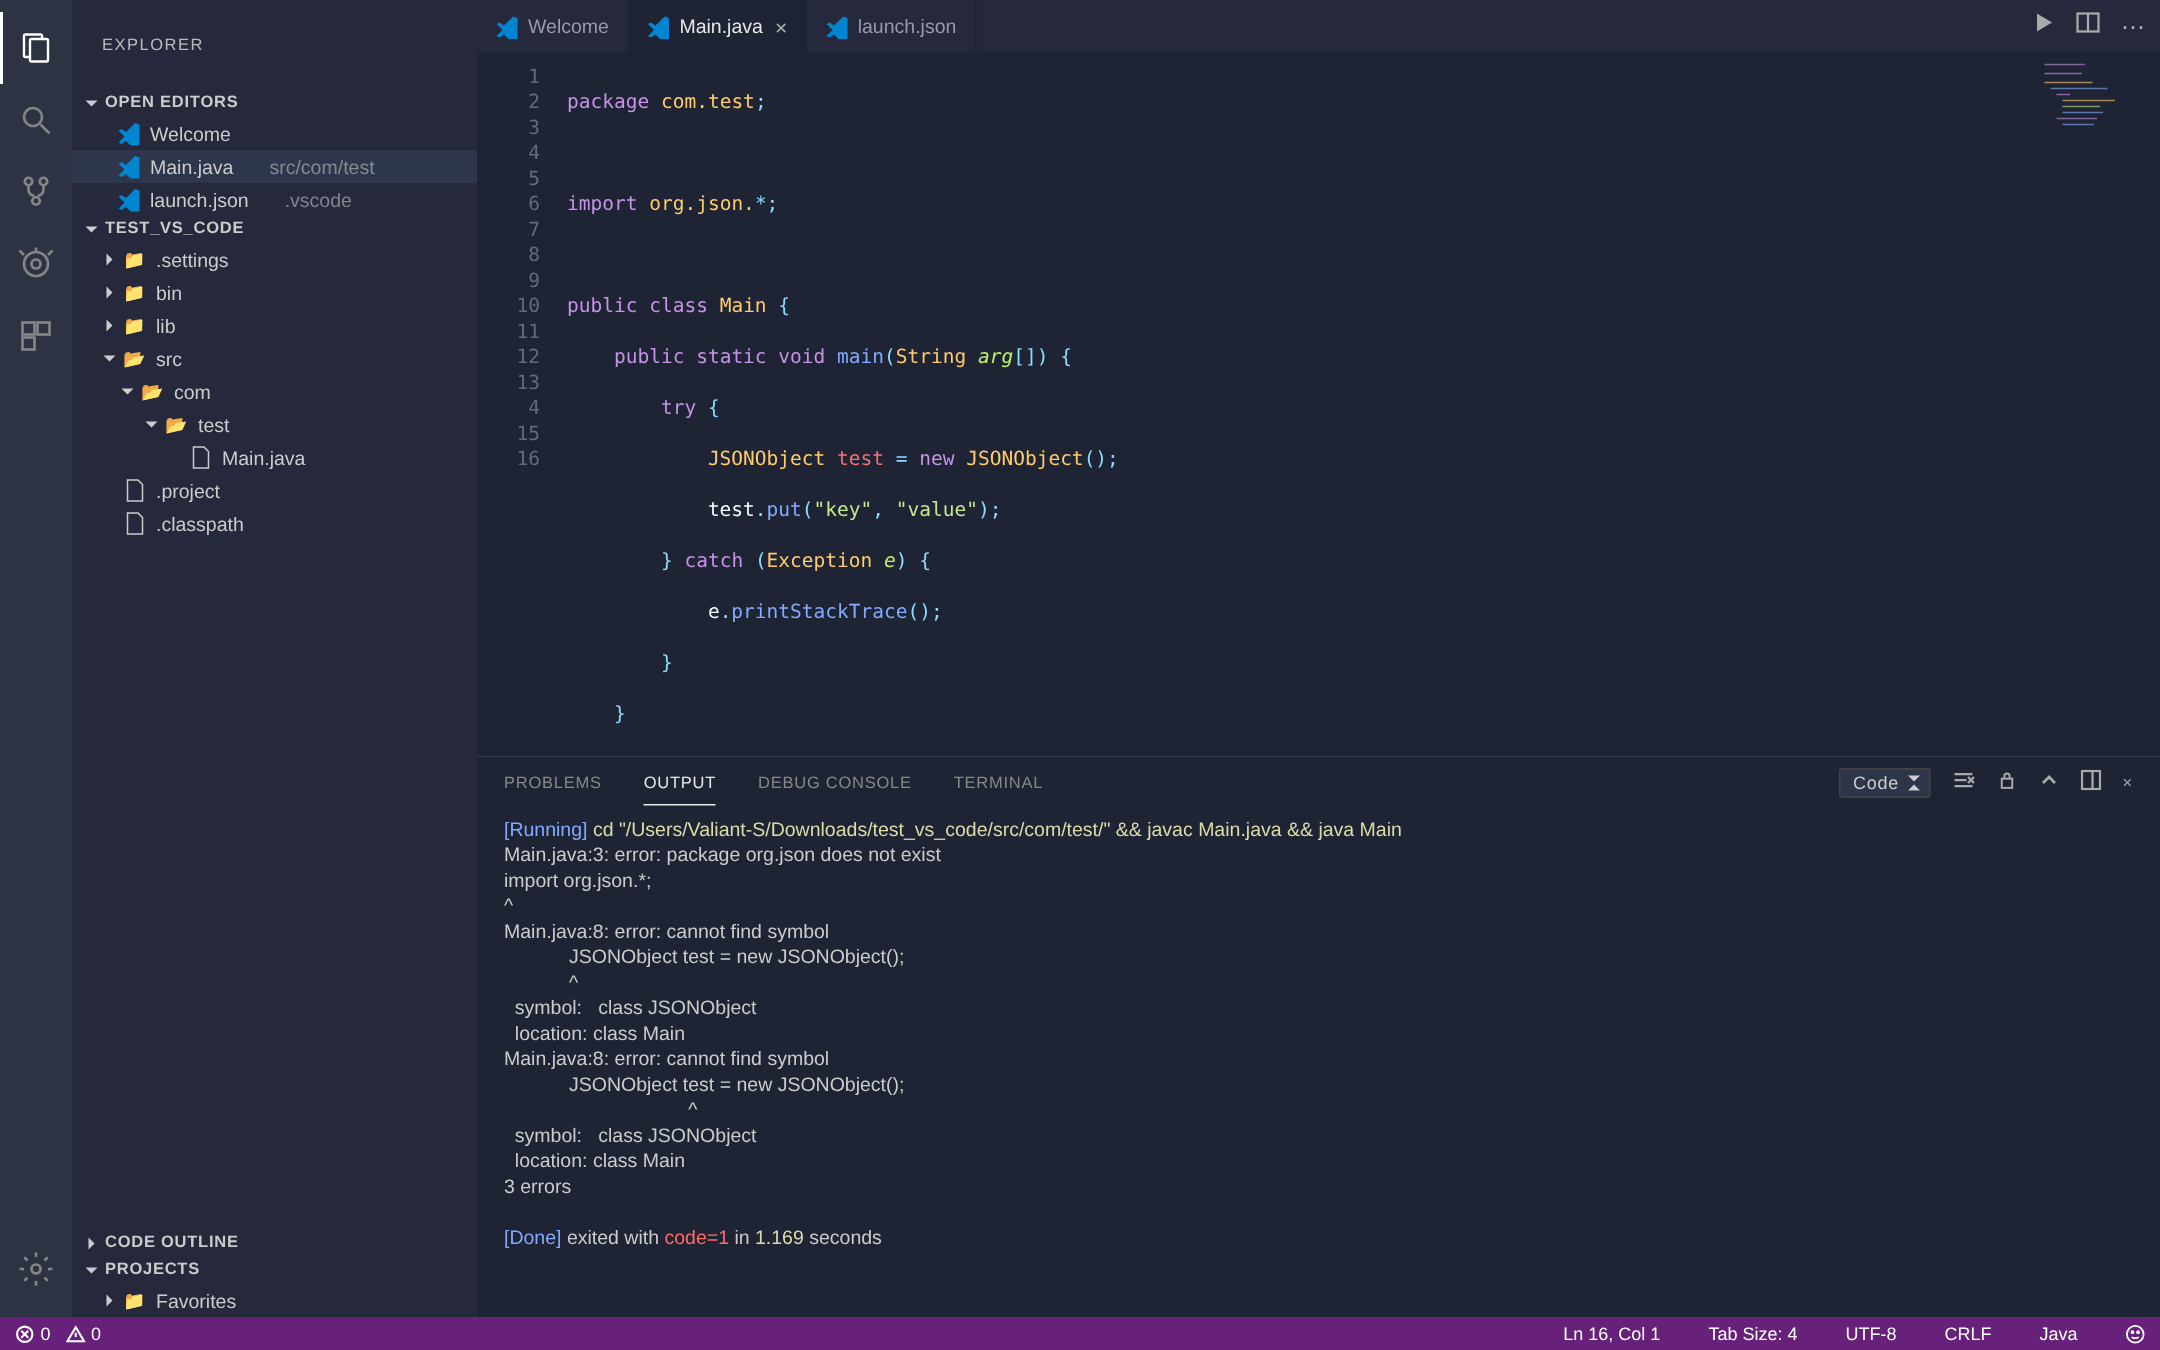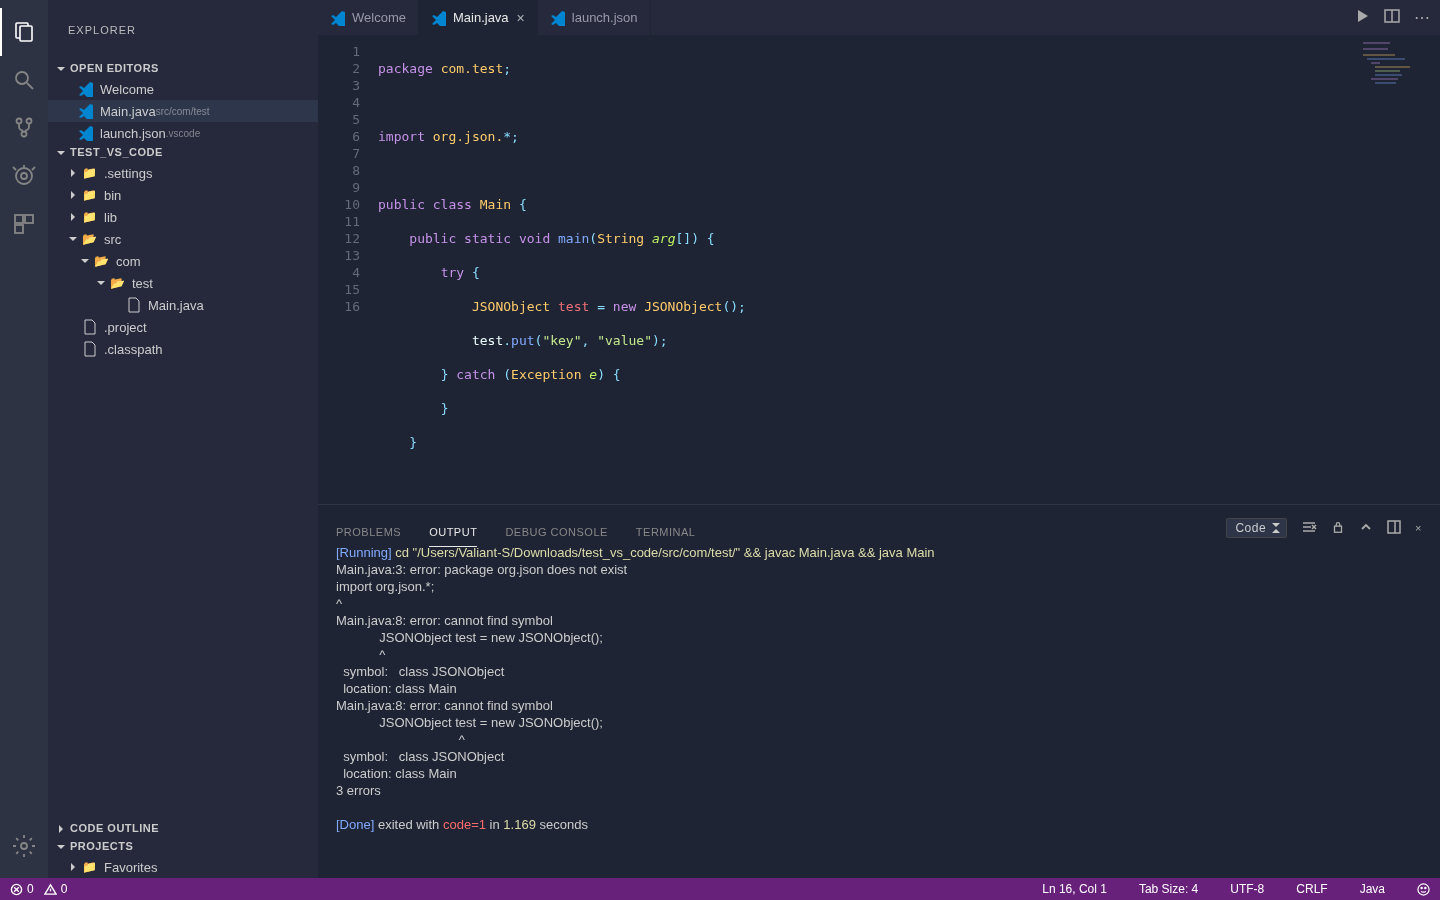--- a/index.html
+++ b/index.html
@@ -21,21 +21,21 @@
 .chevron{width:14px;height:14px;display:inline-flex;align-items:center;justify-content:center;margin-right:2px}
 .chevron svg{width:10px;height:10px}
 .tree-item,.open-item{display:flex;align-items:center;padding:3px 0 3px 18px;cursor:pointer;white-space:nowrap}
 .tree-item.indent1{padding-left:30px}
 .tree-item.indent2{padding-left:46px}
 .tree-item.indent4{padding-left:78px}
 .open-item{padding-left:30px}
 .open-item.active{background:#2e364c}
 .ficon{width:16px;height:16px;margin-right:6px;display:inline-flex;align-items:center;justify-content:center;font-size:12px}
 .ficon svg{width:16px;height:16px}
-.label-sub{opacity:.55;font-size:10px;margin-left:0}
+.label-sub{opacity:.55;font-size:13px;margin-left:24px}
 .sidebar-bottom{margin-top:auto}
 .folder-tree{flex:1;overflow:auto}
 
 
 .editor-region{flex:1;display:flex;flex-direction:column;min-width:0}
 
 .tabbar{height:35px;background:#26293c;display:flex;align-items:center}
 .tab{height:35px;display:flex;align-items:center;padding:0 12px;background:#26293c;font-size:13px;color:#99a;cursor:pointer;border-right:1px solid #1e2433}
 .tab.active{background:#1e2433;color:#e8e8e8}
 .tab .ficon{margin-right:6px}
@@ -58,21 +58,21 @@
 .var{color:#eeffff}
 .fn{color:#82aaff}
 .arg{color:#bef264;font-style:italic}
 .pkg{color:#ffcb6b}
 .pn{color:#89ddff}
 .dot{color:#89ddff}
 .varname{color:#f07178}
 
 
 .panel{height:374px;background:#1e2433;border-top:1px solid #2d3448;display:flex;flex-direction:column}
-.panel-tabs{height:33px;display:flex;align-items:flex-end;padding:0 18px;gap:28px;font-size:11px;letter-spacing:.5px;color:#888}
+.panel-tabs{height:33px;display:flex;align-items:center;padding:0 18px;gap:28px;font-size:11px;letter-spacing:.5px;color:#888}
 .panel-tab{cursor:pointer}
 .panel-tab.active{color:#e8e8e8;border-bottom:1px solid #e8e8e8;padding-bottom:8px;margin-bottom:-9px}
 .panel-actions{margin-left:auto;display:flex;align-items:center;gap:14px;color:#aaa}
 .panel-actions span{cursor:pointer}
 .panel-select{background:#2e3548;border:1px solid #444;color:#ccc;padding:2px 20px 2px 8px;font-size:12px;cursor:pointer;position:relative;border-radius:2px}
 .panel-select::after{content:"";position:absolute;right:6px;top:4px;border-left:4px solid transparent;border-right:4px solid transparent;border-top:4px solid #ccc}
 .panel-select::before{content:"";position:absolute;right:6px;bottom:4px;border-left:4px solid transparent;border-right:4px solid transparent;border-bottom:4px solid #ccc}
 .panel-body{flex:1;padding:6px 18px;font-family:Liberation Sans, sans-serif;font-size:13px;line-height:17px;overflow:auto;white-space:pre}
 .p-info{color:#82aaff}
 .p-cmd{color:#dcdcaa}
@@ -360,20 +360,21 @@
 <div class="line"><span class="kw">package</span> <span class="pkg">com.test</span><span class="pn">;</span></div>
 <div class="line"></div>
 <div class="line"><span class="kw">import</span> <span class="pkg">org.json.</span><span class="pn">*</span><span class="pn">;</span></div>
 <div class="line"></div>
 <div class="line"><span class="kw">public</span> <span class="kw">class</span> <span class="cls">Main</span> <span class="pn">{</span></div>
 <div class="line">    <span class="kw">public</span> <span class="kw">static</span> <span class="kw">void</span> <span class="fn">main</span><span class="pn">(</span><span class="cls">String</span> <span class="arg">arg</span><span class="pn">[]</span><span class="pn">)</span><span class="pn"> {</span></div>
 <div class="line">        <span class="kw">try</span><span class="pn"> {</span></div>
 <div class="line">            <span class="cls">JSONObject</span> <span class="varname">test</span><span class="ctrl"> = </span><span class="kw">new</span> <span class="cls">JSONObject</span><span class="pn">();</span></div>
 <div class="line">            <span class="var">test</span><span class="dot">.</span><span class="fn">put</span><span class="pn">(</span><span class="str">"key"</span><span class="pn">, </span><span class="str">"value"</span><span class="pn">);</span></div>
 <div class="line">        <span class="pn">}</span><span class="kw"> catch </span><span class="pn">(</span><span class="cls">Exception</span> <span class="arg">e</span><span class="pn">) {</span></div>
+<div class="line">            <span class="var">e</span><span class="dot">.</span><span class="fn">printStackTrace</span><span class="pn">();</span></div>
 <div class="line">        <span class="pn">}</span></div>
 <div class="line">    <span class="pn">}</span></div>
 
 
       </div>
       <svg class="minimap" viewBox="0 0 70 60">
         <line x1="3" y1="4" x2="30" y2="4" stroke="#c792ea" stroke-width="1"></line>
         <line x1="3" y1="10" x2="28" y2="10" stroke="#c792ea" stroke-width="1"></line>
         <line x1="3" y1="16" x2="35" y2="16" stroke="#ffcb6b" stroke-width="1"></line>
         <line x1="7" y1="20" x2="45" y2="20" stroke="#82aaff" stroke-width="1"></line>

